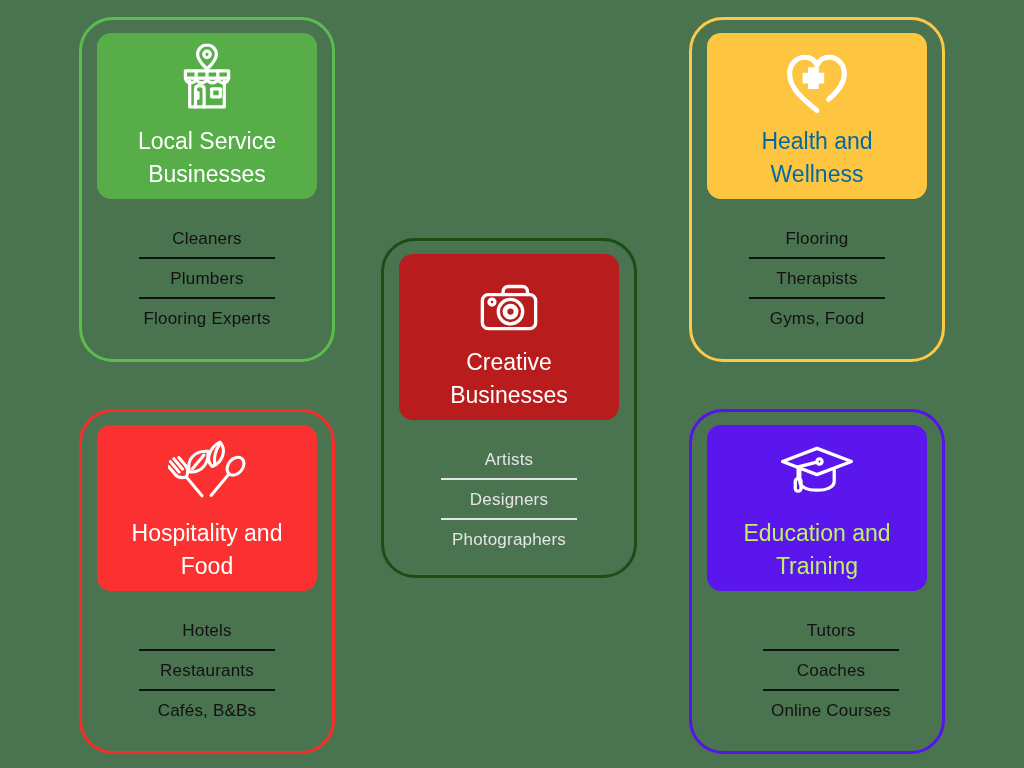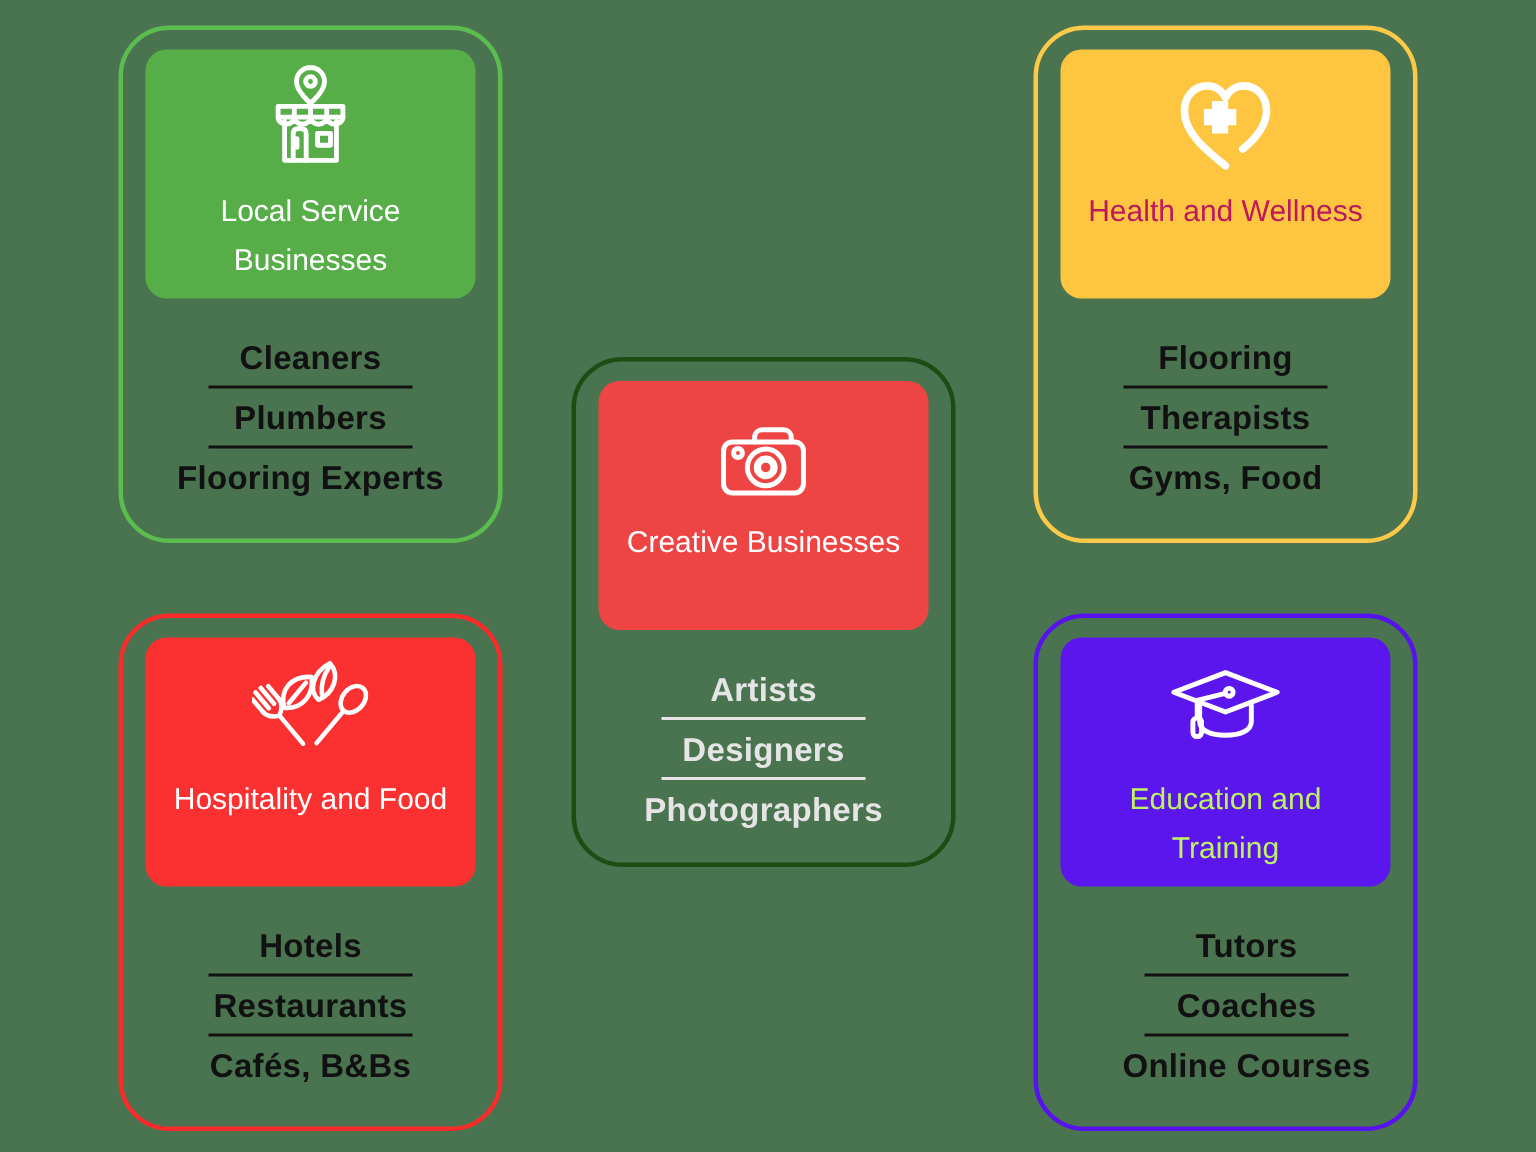--- a/index.html
+++ b/index.html
@@ -32,39 +32,39 @@
     box-sizing: border-box;
   }
   .icon-wrap {
     height: 80px;
     display: flex;
     align-items: center;
     justify-content: center;
   }
   .card-title {
     margin: 4px 0 0 0;
-    font-size: 20px;
+    font-size: 23px;
     font-weight: 400;
     line-height: 33px;
     text-align: center;
     max-width: 190px;
   }
   .item-list {
     list-style: none;
     margin: 0;
     padding: 14px 0 0 0;
   }
   .item {
     position: relative;
     height: 40px;
     display: flex;
     align-items: center;
     justify-content: center;
-    font-size: 22px;
-    font-weight: 700;
+    font-size: 17px;
+    font-weight: 400;
     letter-spacing: 0.2px;
   }
   .item:not(:last-child)::after {
     content: "";
     position: absolute;
     left: 50%;
     bottom: 0;
     transform: translateX(-50%);
     width: 136px;
     height: 2px;
@@ -100,31 +100,31 @@
 </section>
 
 <section class="card pos-1" style="border-color: rgb(253, 201, 72);">
   <div class="card-header" style="background-color: rgb(254, 198, 64);">
     <span class="icon-wrap">
       <svg width="72" height="68" viewBox="0 0 100 94" fill="none" stroke="#ffffff" stroke-width="7" stroke-linecap="round" stroke-linejoin="round">
         <path d="M50 88 C30 72 12 57 12 37 C12 24 21 14 33 14 C40.5 14 47 18.5 50 25 C53 18.5 59.5 14 67 14 C79 14 88 24 88 37 C88 50 80 61 66 72.5"></path>
         <path d="M37.5 28 H52.5 V35.5 H60 V50.5 H52.5 V58 H37.5 V50.5 H30 V35.5 H37.5 Z" fill="#ffffff" stroke="none"></path>
       </svg>
     </span>
-    <h2 class="card-title" style="color: #be185d;">Health and Wellness</h2>
+    <h2 class="card-title" style="color: #0369a1;">Health and Wellness</h2>
   </div>
   <ul class="item-list" style="color: rgb(17, 17, 17);">
     <li class="item">Flooring</li>
     <li class="item">Therapists</li>
     <li class="item">Gyms, Food</li>
   </ul>
 </section>
 
 <section class="card pos-2" style="border-color: rgb(29, 77, 21);">
-  <div class="card-header" style="background-color: #ef4444;">
+  <div class="card-header" style="background-color: #b91c1c;">
     <span class="icon-wrap">
       <svg width="74" height="64" viewBox="0 0 100 84" fill="none" stroke="#ffffff" stroke-width="4.5" stroke-linecap="round" stroke-linejoin="round">
         <path d="M42 32 V28 C42 24 45 21 49 21 H68 C72 21 75 24 75 28 V32"></path>
         <rect x="14" y="32" width="72" height="46" rx="8"></rect>
         <circle cx="52" cy="55" r="16.5"></circle>
         <circle cx="52" cy="55" r="7.5" stroke-width="6.5"></circle>
         <circle cx="27" cy="42" r="4"></circle>
       </svg>
     </span>
     <h2 class="card-title" style="color: rgb(255, 255, 255);">Creative Businesses</h2>

